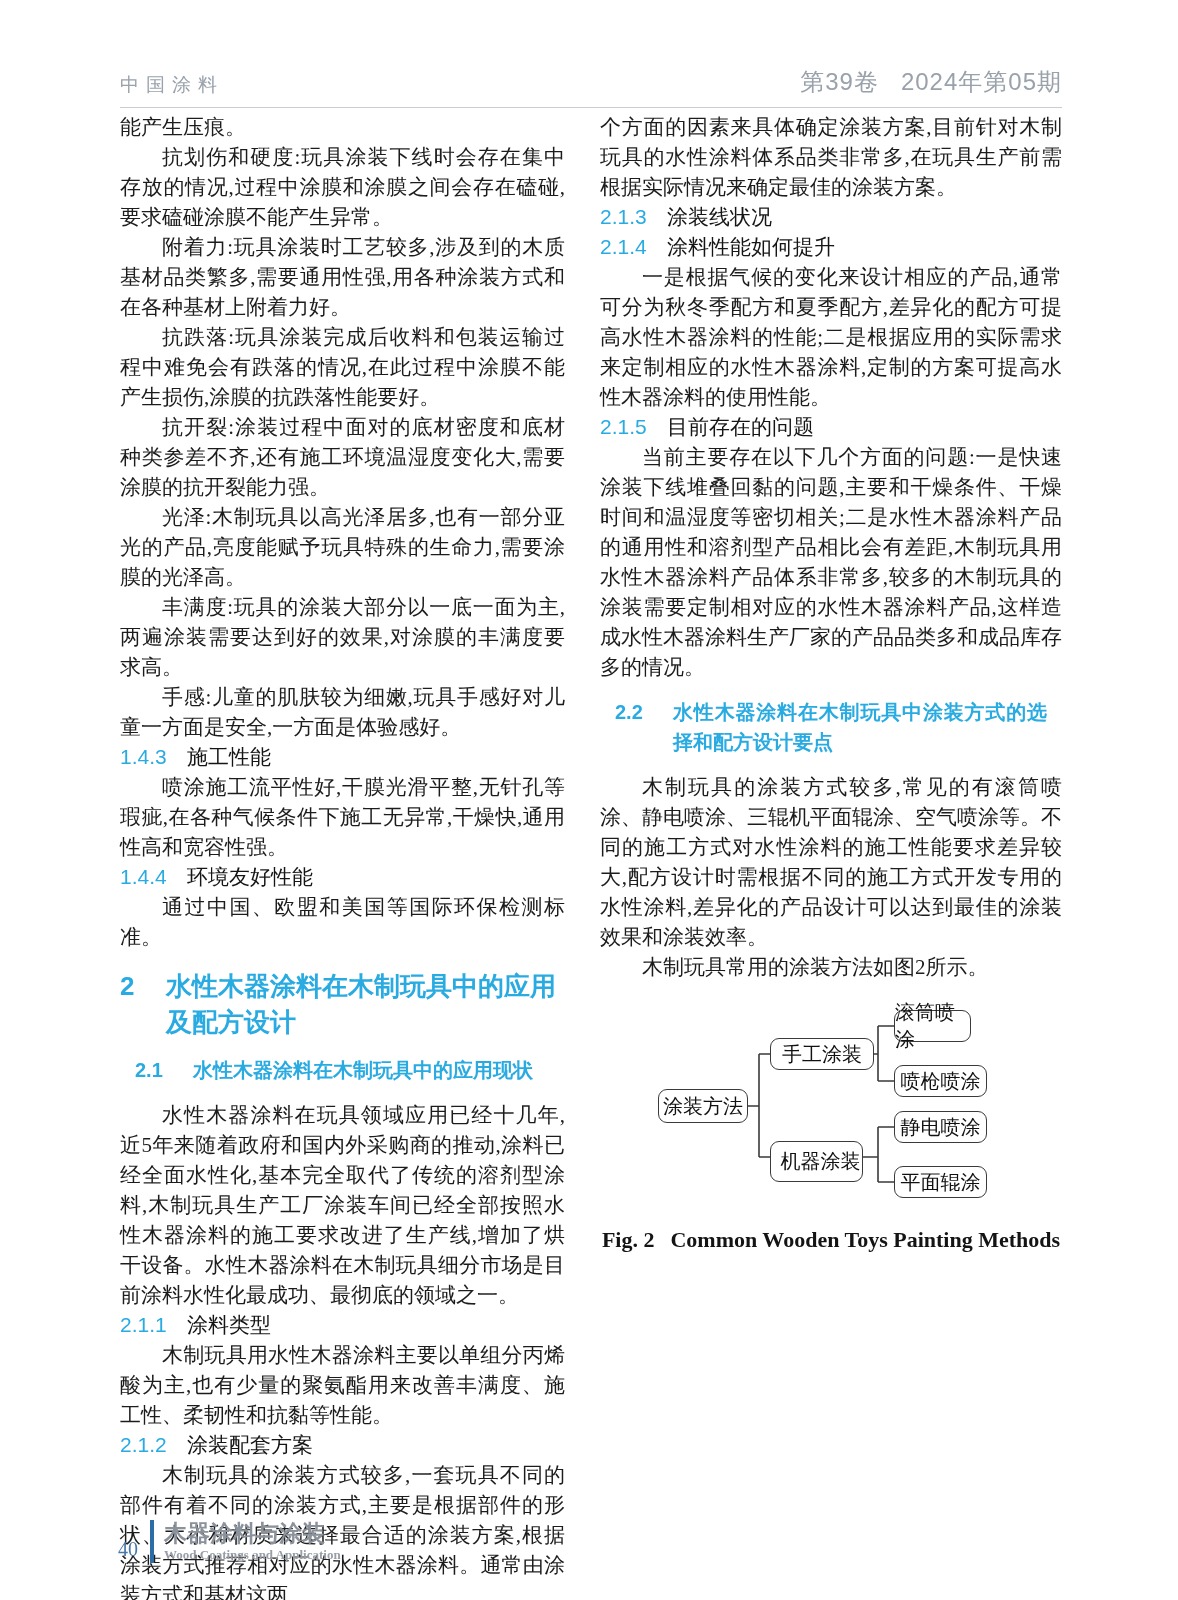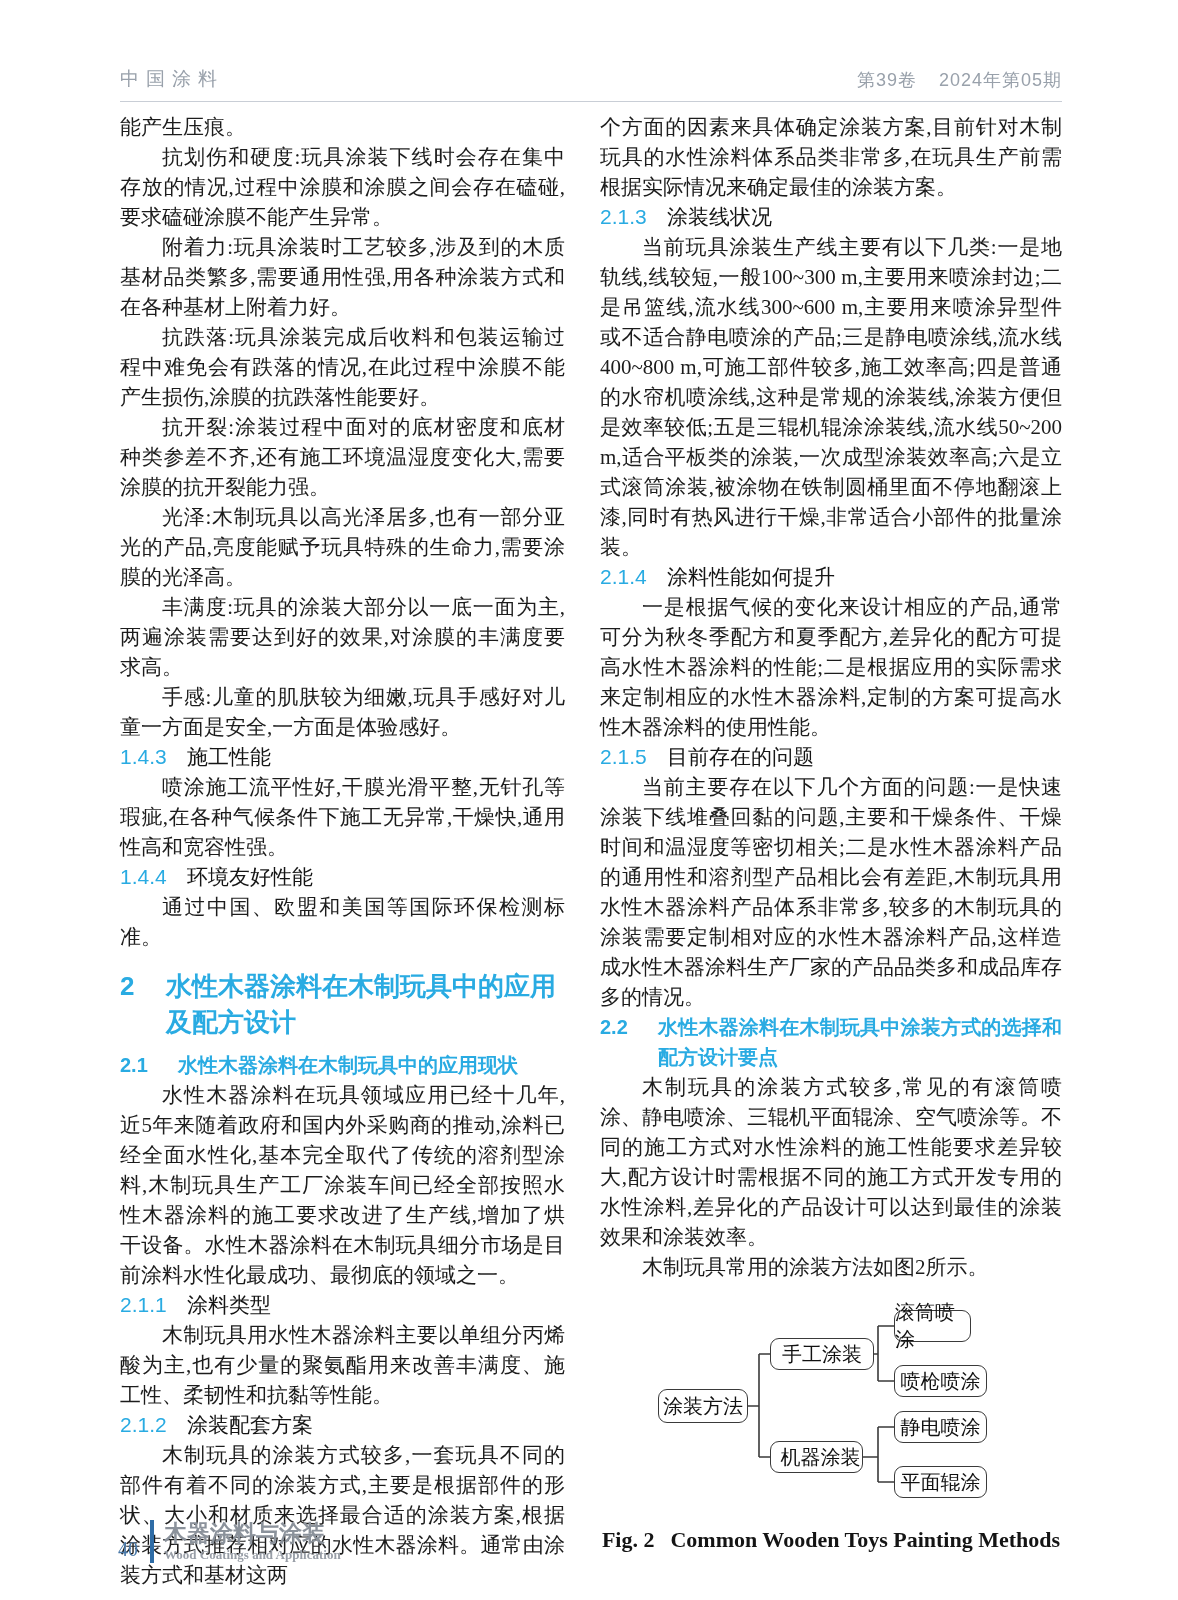--- a/index.html
+++ b/index.html
@@ -9,55 +9,55 @@
     font-family:"Liberation Serif","DejaVu Serif",serif;
   }
   
   .runhead{
     position:absolute;left:120px;top:66px;width:942px;
     display:flex;justify-content:space-between;align-items:flex-end;
     padding-bottom:9px;border-bottom:1.5px solid #c9ced6;
     color:#99a1ab;font-family:"Liberation Sans","DejaVu Sans",sans-serif;
   }
   .runhead .jname{font-size:19px;letter-spacing:7px;}
-  .runhead .issue{font-size:18px;letter-spacing:1px;}
+  .runhead .issue{font-size:24px;letter-spacing:1px;}
   .runhead .issue .vol{margin-right:22px;}
   
   .columns{position:absolute;top:112px;left:120px;width:942px;display:flex;gap:35px;}
   .col{width:445px;}
   .col.right{width:462px;}
   p.blk{margin:0;font-size:21px;line-height:30px;text-align:justify;text-justify:inter-character;}
   p.blk.body{text-indent:2em;}
   
   .sec3{display:flex;margin:0;font-size:21px;line-height:30px;font-weight:500;
         font-family:"Liberation Sans","DejaVu Sans",sans-serif;}
   .sec3 .num{flex:0 0 67px;color:#29abe2;font-weight:normal;}
   .sec3 .ttl{color:#151515;}
   
-  .sec2{display:flex;margin:0;font-size:20px;line-height:30px;font-weight:bold;color:#29abe2;
+  .sec2{display:flex;margin:15px;font-size:20px;line-height:30px;font-weight:bold;color:#29abe2;
         font-family:"Liberation Sans","DejaVu Sans",sans-serif;text-align:justify;}
   .sec2 .num{flex:0 0 58px;}
   .sec2 .ttl{flex:1;}
   
   .sec1{display:flex;margin:16px 0 10px;font-size:26px;line-height:36px;font-weight:bold;color:#29abe2;
         font-family:"Liberation Sans","DejaVu Sans",sans-serif;}
   .sec1 .num{flex:0 0 46px;}
   .sec1 .ttl{flex:1;}
   
   .fig{margin-top:28px;}
   .tree{position:relative;width:462px;height:190px;}
   .tree svg{position:absolute;left:0;top:0;}
   .node{
     position:absolute;box-sizing:border-box;border:1.6px solid #3a3a3a;border-radius:9px;
     display:flex;align-items:center;justify-content:center;background:#fff;
     font-family:"Liberation Sans","DejaVu Sans",sans-serif;font-size:20px;color:#111;
   }
   .n-root {left:58px; top:79px; width:90px;height:34px;}
   .n-mid1 {left:170px;top:28px; width:104px;height:32px;}
-  .n-mid2 {left:170px;top:131px;width:93px;height:32px;padding-left:8px;}
+  .n-mid2 {left:170px;top:131px;width:93px;height:41px;padding-left:8px;}
   .n-leaf1{left:294px;top:0px;  width:77px;height:32px;}
   .n-leaf2{left:294px;top:55px; width:93px;height:32px;}
   .n-leaf3{left:294px;top:101px;width:93px;height:32px;}
   .n-leaf4{left:294px;top:156px;width:93px;height:32px;}
   .figcap{margin-top:24px;text-align:center;}
   .figcap .zh{font-family:"Liberation Sans","DejaVu Sans",sans-serif;font-weight:bold;
               font-size:21px;color:#141414;line-height:30px;}
   .figcap .zh .lab{margin-right:18px;}
   .figcap .en{font-family:"Liberation Serif","DejaVu Serif",serif;font-weight:bold;
               font-size:22px;color:#141414;line-height:32px;}
@@ -134,21 +134,20 @@
       <p class="blk body">木制玩具的涂装方式较多,一套玩具不同的部件有着不同的涂装方式,主要是根据部件的形状、大小和材质来选择最合适的涂装方案,根据涂装方式推荐相对应的水性木器涂料。通常由涂装方式和基材这两</p>
     </div>
 
     <div class="col right">
       <p class="blk cont">个方面的因素来具体确定涂装方案,目前针对木制玩具的水性涂料体系品类非常多,在玩具生产前需根据实际情况来确定最佳的涂装方案。</p>
 
       <h4 class="sec3">
         <span class="num">2.1.3</span>
         <span class="ttl">涂装线状况</span>
       </h4>
-      <p class="blk body">当前玩具涂装生产线主要有以下几类:一是地轨线,线较短,一般100~300 m,主要用来喷涂封边;二是吊篮线,流水线300~600 m,主要用来喷涂异型件或不适合静电喷涂的产品;三是静电喷涂线,流水线400~800 m,可施工部件较多,施工效率高;四是普通的水帘机喷涂线,这种是常规的涂装线,涂装方便但是效率较低;五是三辊机辊涂涂装线,流水线50~200 m,适合平板类的涂装,一次成型涂装效率高;六是立式滚筒涂装,被涂物在铁制圆桶里面不停地翻滚上漆,同时有热风进行干燥,非常适合小部件的批量涂装。</p>
 
       <h4 class="sec3">
         <span class="num">2.1.4</span>
         <span class="ttl">涂料性能如何提升</span>
       </h4>
       <p class="blk body">一是根据气候的变化来设计相应的产品,通常可分为秋冬季配方和夏季配方,差异化的配方可提高水性木器涂料的性能;二是根据应用的实际需求来定制相应的水性木器涂料,定制的方案可提高水性木器涂料的使用性能。</p>
 
       <h4 class="sec3">
         <span class="num">2.1.5</span>
         <span class="ttl">目前存在的问题</span>

